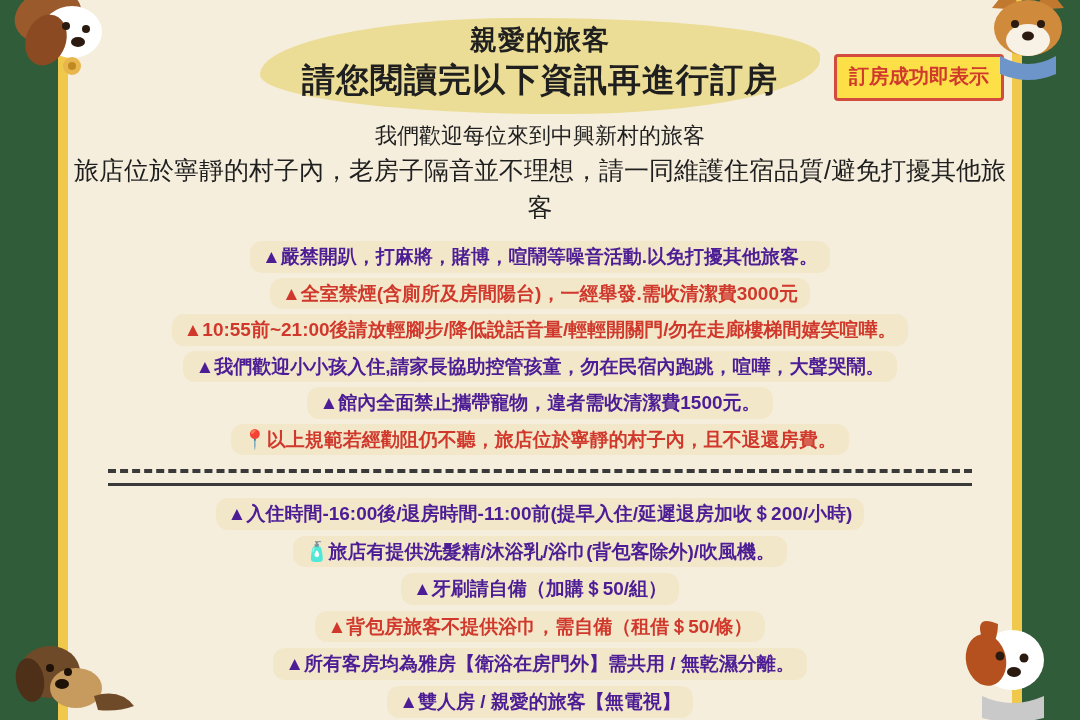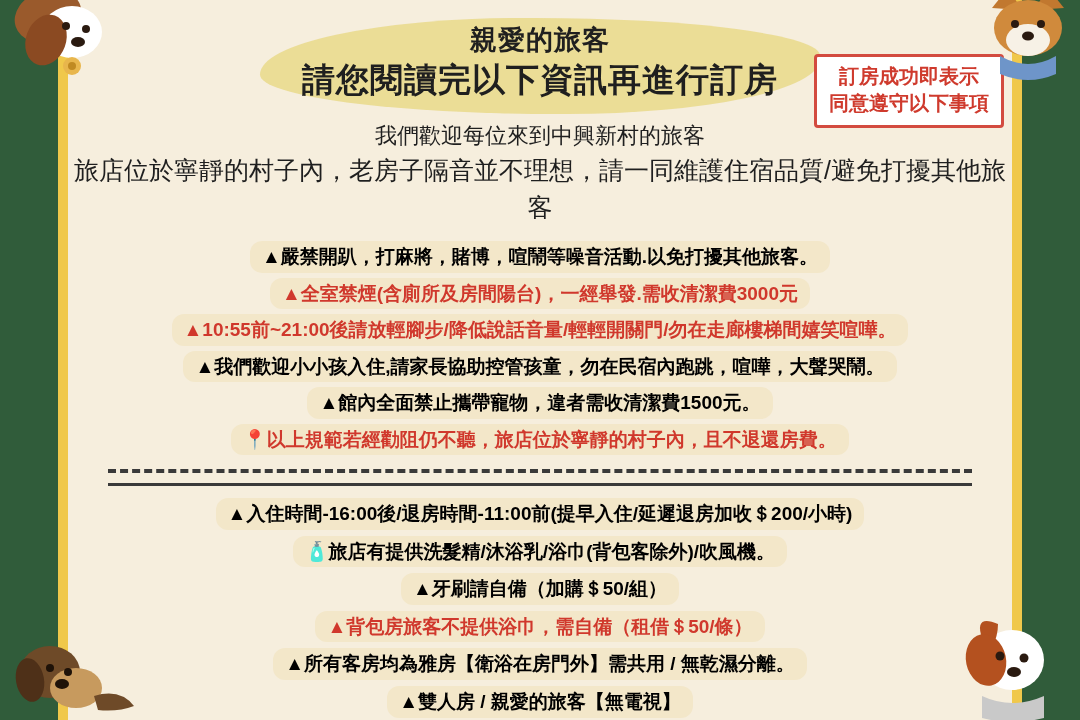--- a/index.html
+++ b/index.html
@@ -71,21 +71,21 @@
     letter-spacing: 1px;
   }
   .title-main { font-size: 27px; line-height: 1.35; }
   .title-sub  { font-size: 33px; line-height: 1.35; }
 
   .stamp {
     position: absolute;
     right: 8px;
     top: 54px;
     border: 3px solid #d34b3f;
-    background: #ffffff;
+    background: #fde047;
     color: #cf3a2d;
     font-weight: bold;
     font-size: 20px;
     line-height: 1.35;
     padding: 6px 12px 8px;
     border-radius: 4px;
     text-align: center;
     z-index: 4;
   }
 
@@ -108,21 +108,21 @@
     margin: 5px 0;
     color: #1f1f1f;
   }
   .rule .chip {
     display: inline-block;
     background: #f3e7c9;
     padding: 2px 12px;
     border-radius: 12px;
   }
   .red { color: #d0382c; }
-  .dark { color: #000000; }
+  .dark { color: #4c1d95; }
 
   .divider {
     margin: 14px 40px 10px 40px;
     border-top: 4px dashed #3a3a3a;
     height: 0;
   }
   .divider-solid {
     margin: 0 40px;
     border-top: 3px solid #3a3a3a;
     height: 0;
@@ -200,21 +200,20 @@
   </div>
 
   <div class="content">
 
     <div class="header-wrap">
       <div class="brush"></div>
       <div class="title-main">親愛的旅客</div>
       <div class="title-sub">請您閱讀完以下資訊再進行訂房</div>
       <div class="stamp">
         <div>訂房成功即表示</div>
-        <div>同意遵守以下事項</div>
       </div>
     </div>
 
     <div class="welcome">
       <div class="l1">我們歡迎每位來到中興新村的旅客</div>
       <div class="l2">旅店位於寧靜的村子內，老房子隔音並不理想，請一同維護住宿品質/避免打擾其他旅客</div>
     </div>
 
     <div class="rules">
       <div class="rule dark"><span class="chip">▲嚴禁開趴，打麻將，賭博，喧鬧等噪音活動.以免打擾其他旅客。</span></div>

